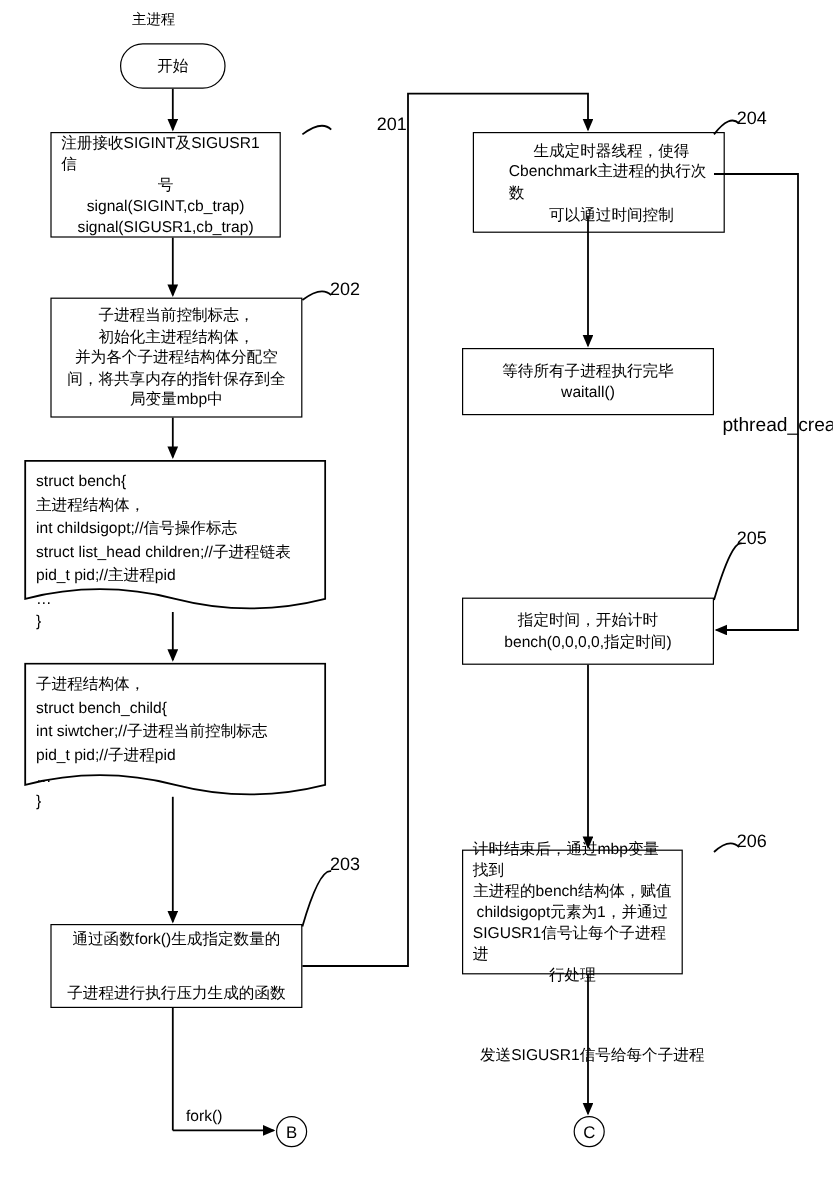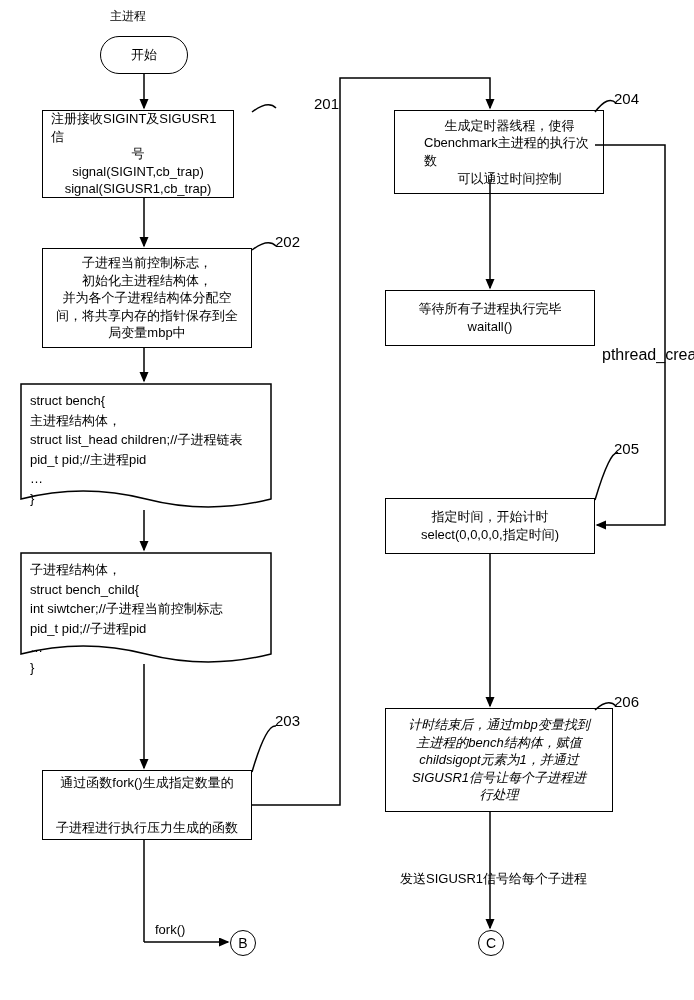--- a/index.html
+++ b/index.html
@@ -94,20 +94,21 @@
 </div>
 <div class="step-label" style="left:275px; top:233px;">202</div>
 
 <div class="doc" style="left:20px; top:383px; width:252px; height:132px;">
   <svg class="doc-border" viewBox="0 0 252 132" preserveAspectRatio="none">
     <path d="M1 1 H251 V116 Q188 132 126 116 Q63 100 1 116 Z" fill="#fff" stroke="#000" stroke-width="1.5"></path>
   </svg>
   <div class="doc-text">
     <div>struct bench{</div>
     <div>主进程结构体，</div>
+    <div>int childsigopt;//信号操作标志</div>
     <div>struct list_head children;//子进程链表</div>
     <div>pid_t pid;//主进程pid</div>
     <div>…</div>
     <div>}</div>
   </div>
 </div>
 
 <div class="doc" style="left:20px; top:552px; width:252px; height:118px;">
   <svg class="doc-border" viewBox="0 0 252 118" preserveAspectRatio="none">
     <path d="M1 1 H251 V102 Q188 118 126 102 Q63 86 1 102 Z" fill="#fff" stroke="#000" stroke-width="1.5"></path>
@@ -143,25 +144,25 @@
 
 <div class="node" style="left:385px; top:290px; width:210px; height:56px;">
   <span>等待所有子进程执行完毕</span>
   <span>waitall()</span>
 </div>
 
 <div class="side-label" style="left:602px; top:346px; font-size:16px;">pthread_create()</div>
 
 <div class="node" style="left:385px; top:498px; width:210px; height:56px;">
   <span>指定时间，开始计时</span>
-  <span>select(0,0,0,0,指定时间)</span>
+  <span>bench(0,0,0,0,指定时间)</span>
 </div>
 <div class="step-label" style="left:614px; top:440px;">205</div>
 
-<div class="node" style="left:385px; top:708px; width:228px; height:104px;font-style:italic;">
+<div class="node" style="left:385px; top:708px; width:184px; height:104px;">
   <span>计时结束后，通过mbp变量找到</span>
   <span>主进程的bench结构体，赋值</span>
   <span>childsigopt元素为1，并通过</span>
   <span>SIGUSR1信号让每个子进程进</span>
   <span>行处理</span>
 </div>
 <div class="step-label" style="left:614px; top:693px;">206</div>
 
 <div class="side-label" style="left:400px; top:870px;">发送SIGUSR1信号给每个子进程</div>
 

